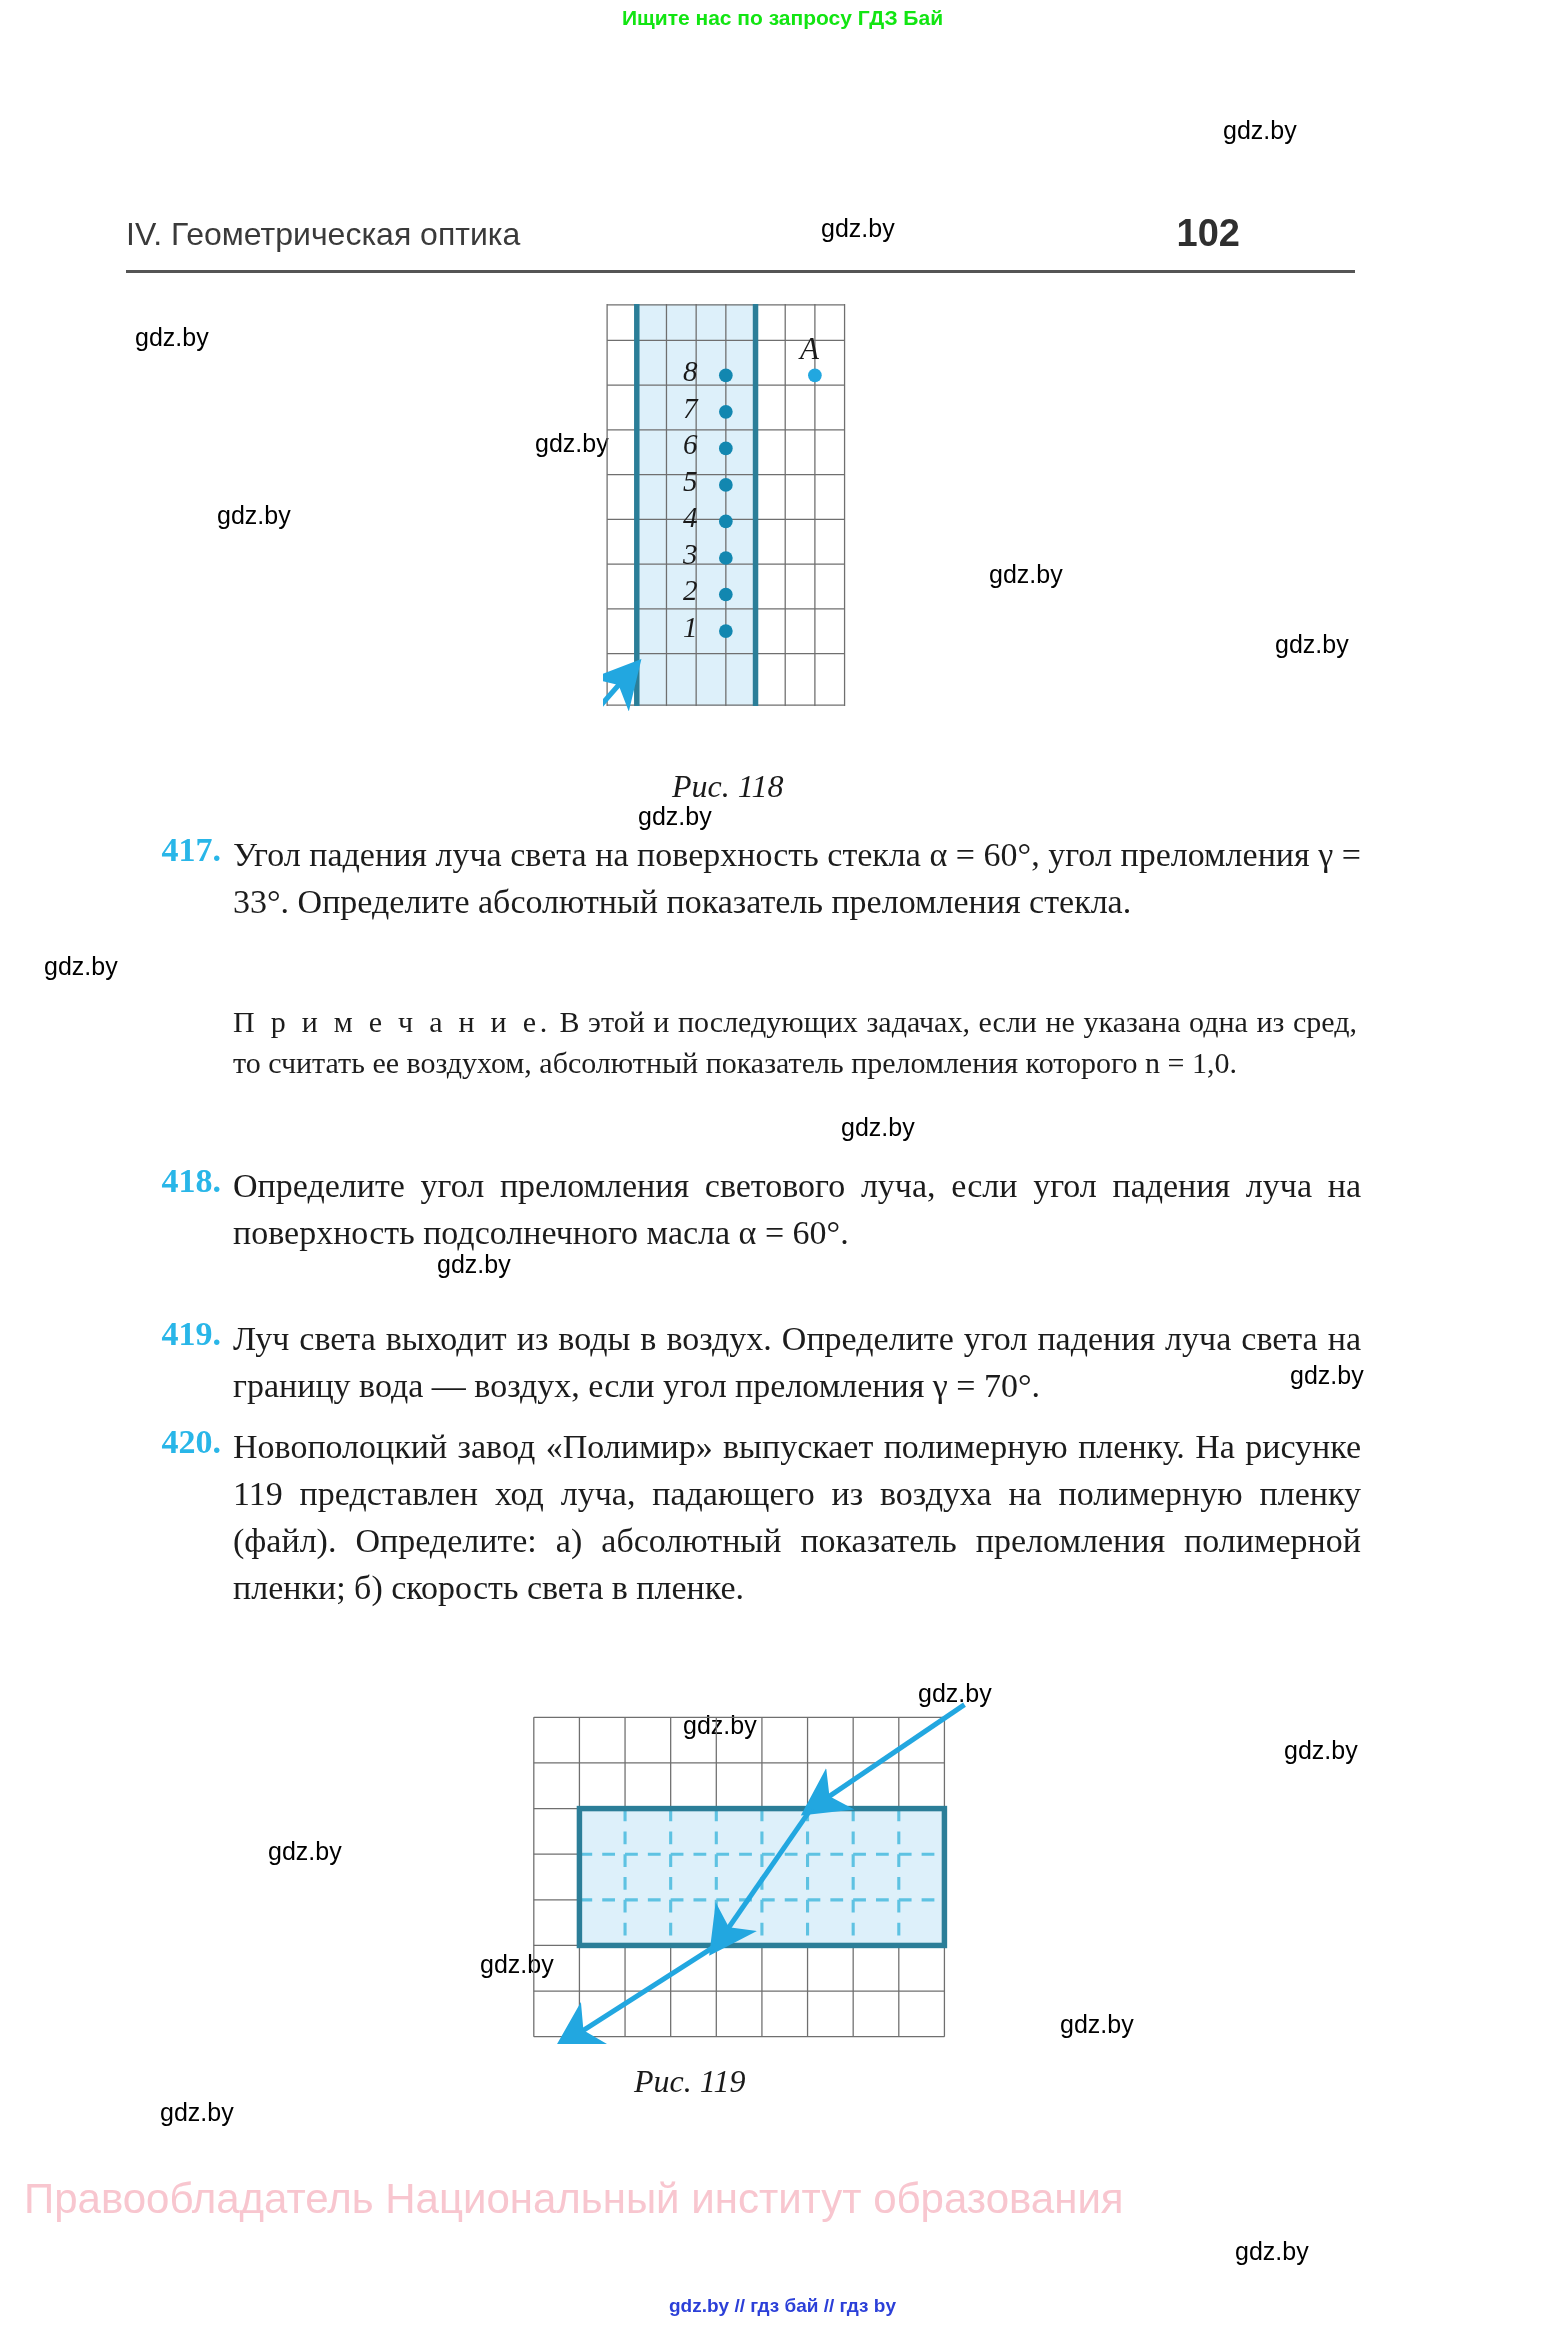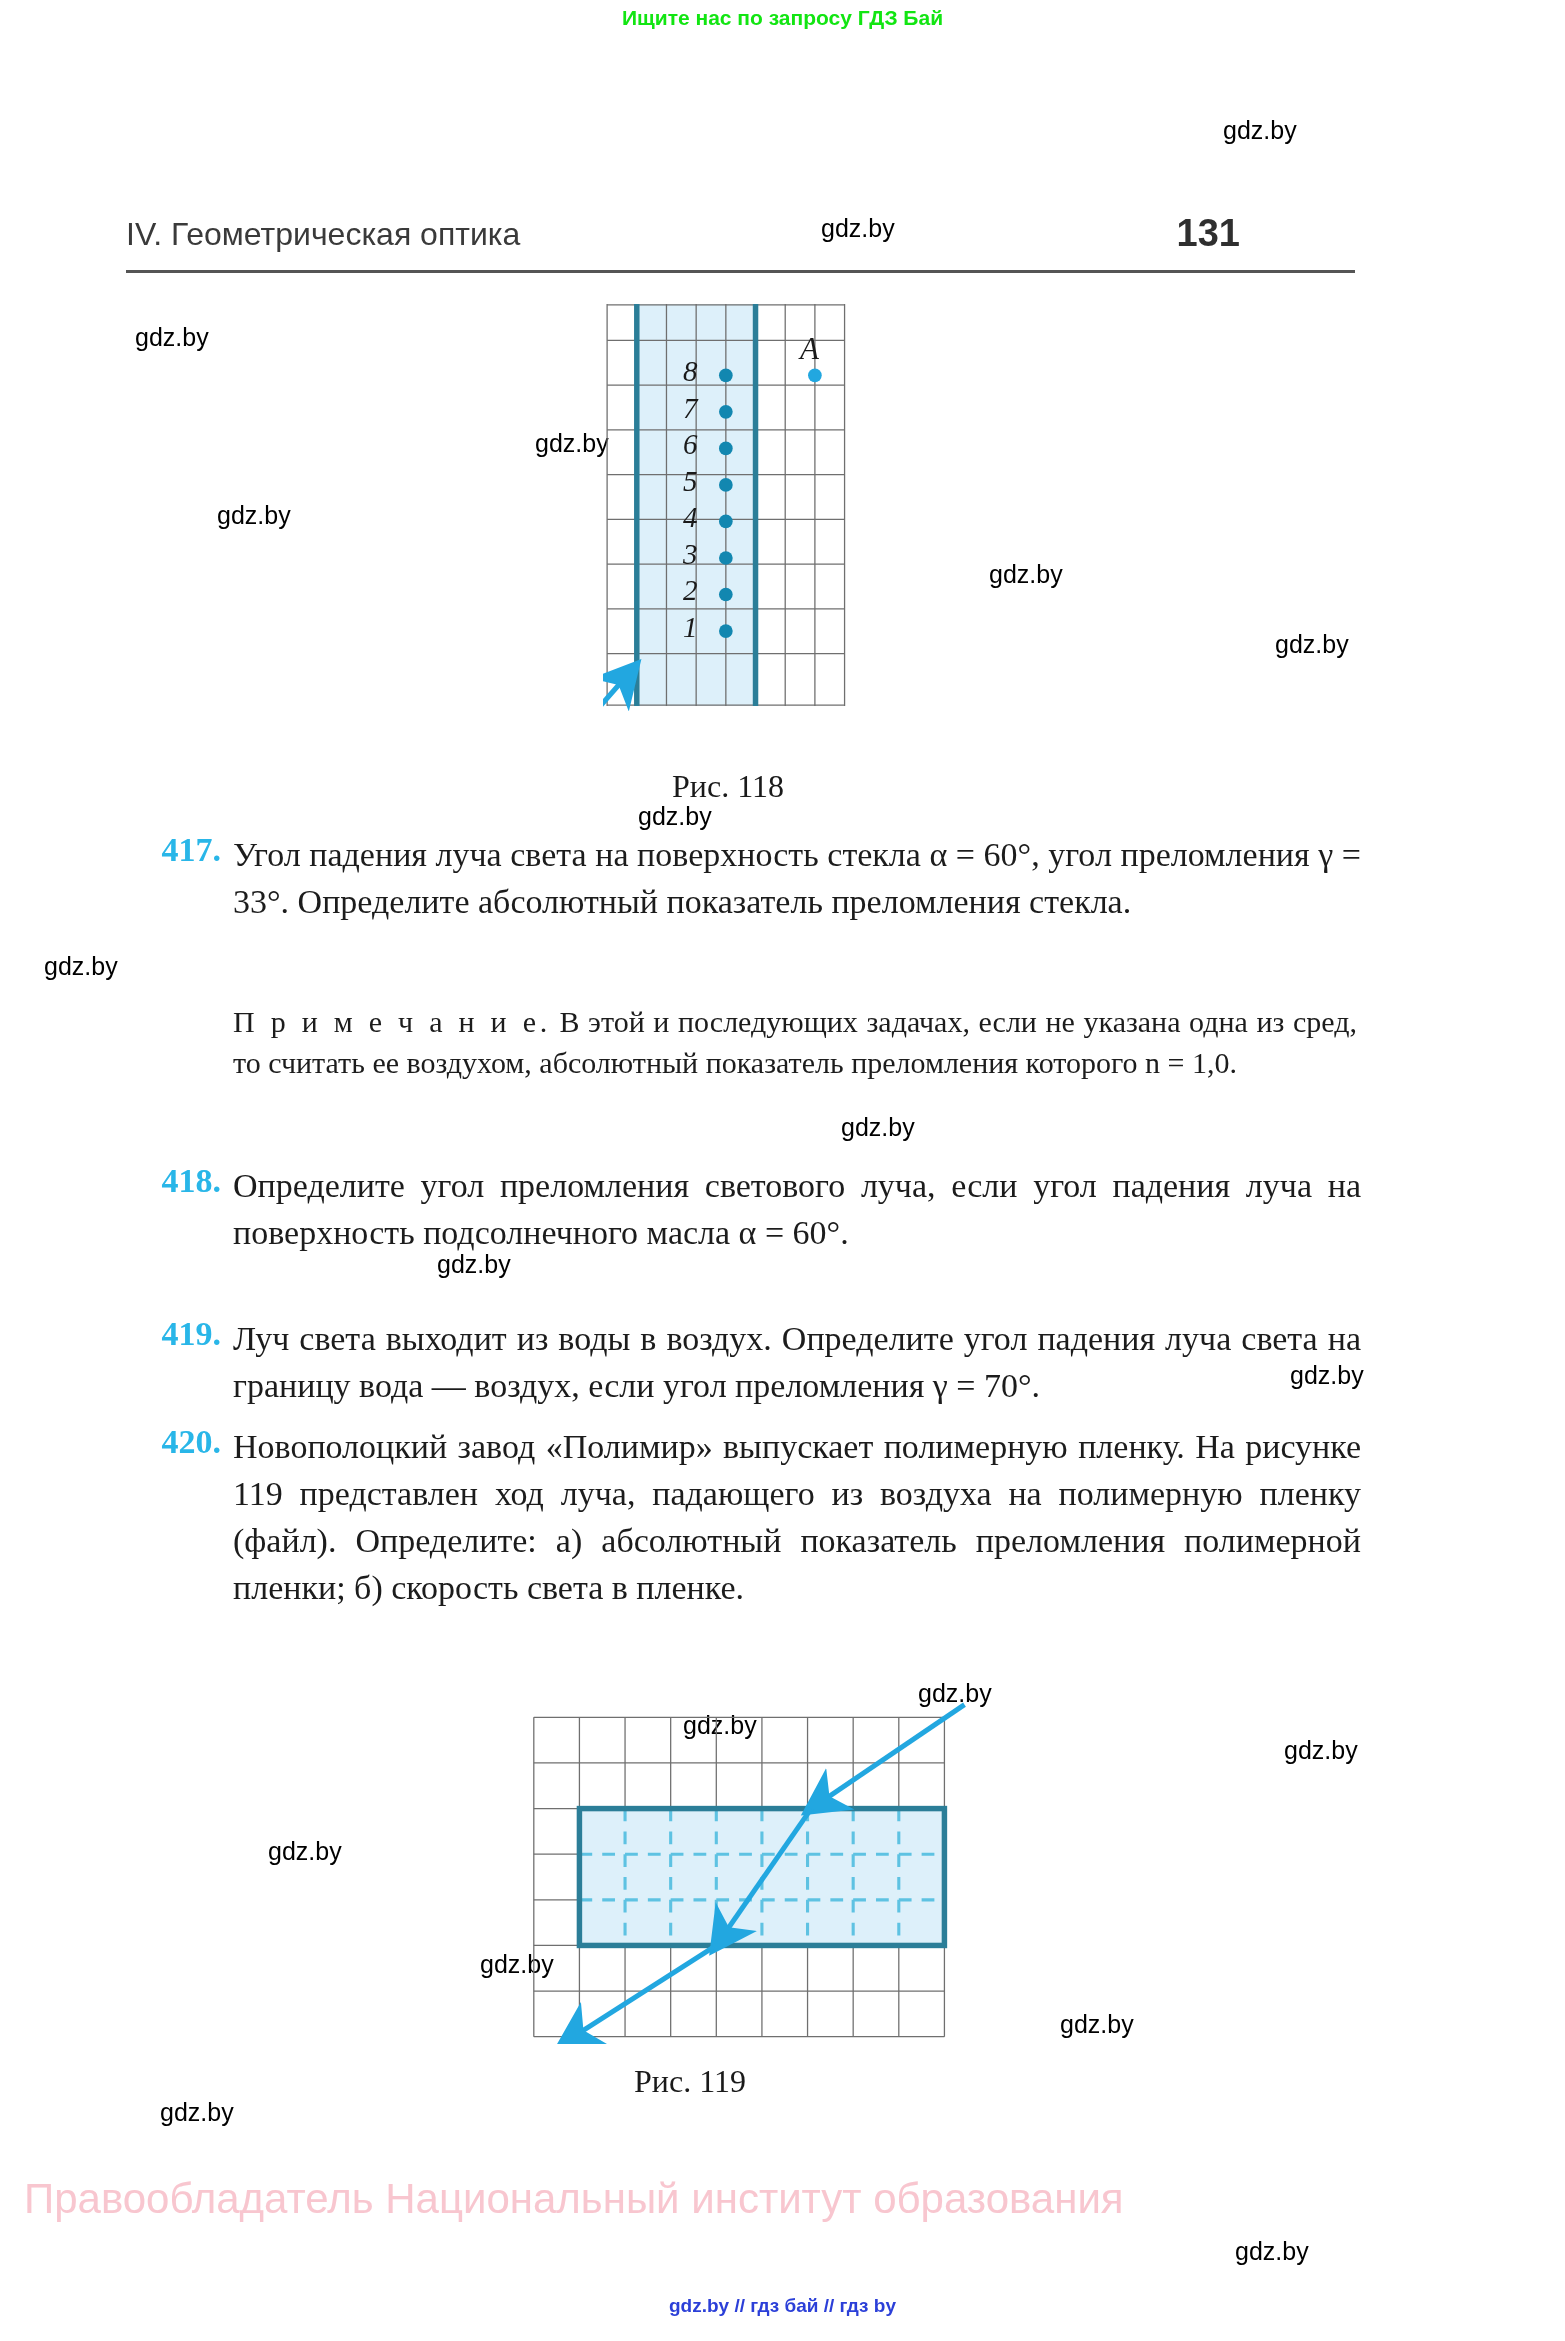--- a/index.html
+++ b/index.html
@@ -94,20 +94,21 @@
     background: #555555;
   }
 
   
   .fig {
     position: absolute;
   }
   .fig-caption {
     position: absolute;
     font-family: "Liberation Serif", serif;
+    font-style: italic;
     font-size: 32px;
     color: #1a1a1a;
     white-space: nowrap;
   }
 
   
   .task {
     position: absolute;
     left: 137px;
     width: 1224px;
@@ -167,21 +168,21 @@
 <div class="wm" style="top:1711px; left:683px;">gdz.by</div>
 <div class="wm" style="top:1736px; left:1284px;">gdz.by</div>
 <div class="wm" style="top:1837px; left:268px;">gdz.by</div>
 <div class="wm" style="top:1950px; left:480px;">gdz.by</div>
 <div class="wm" style="top:2010px; left:1060px;">gdz.by</div>
 <div class="wm" style="top:2098px; left:160px;">gdz.by</div>
 <div class="wm" style="top:2237px; left:1235px;">gdz.by</div>
 
 <div class="page-header">
   <div class="ttl">IV. Геометрическая оптика</div>
-  <div class="pgnum">131</div>
+  <div class="pgnum">102</div>
 </div>
 <div class="header-rule"></div>
 
 <div class="fig" style="left:603px; top:304px; width:274px; height:434px;">
   <svg width="274" height="434" viewBox="0 0 300 475" xmlns="http://www.w3.org/2000/svg">
 
     <rect x="37" y="0" width="130" height="440" fill="#ddf0fa"></rect>
 
     <g stroke="#6f6f6f" stroke-width="1.4">
       <line x1="4.5" y1="0" x2="4.5" y2="440"></line>

